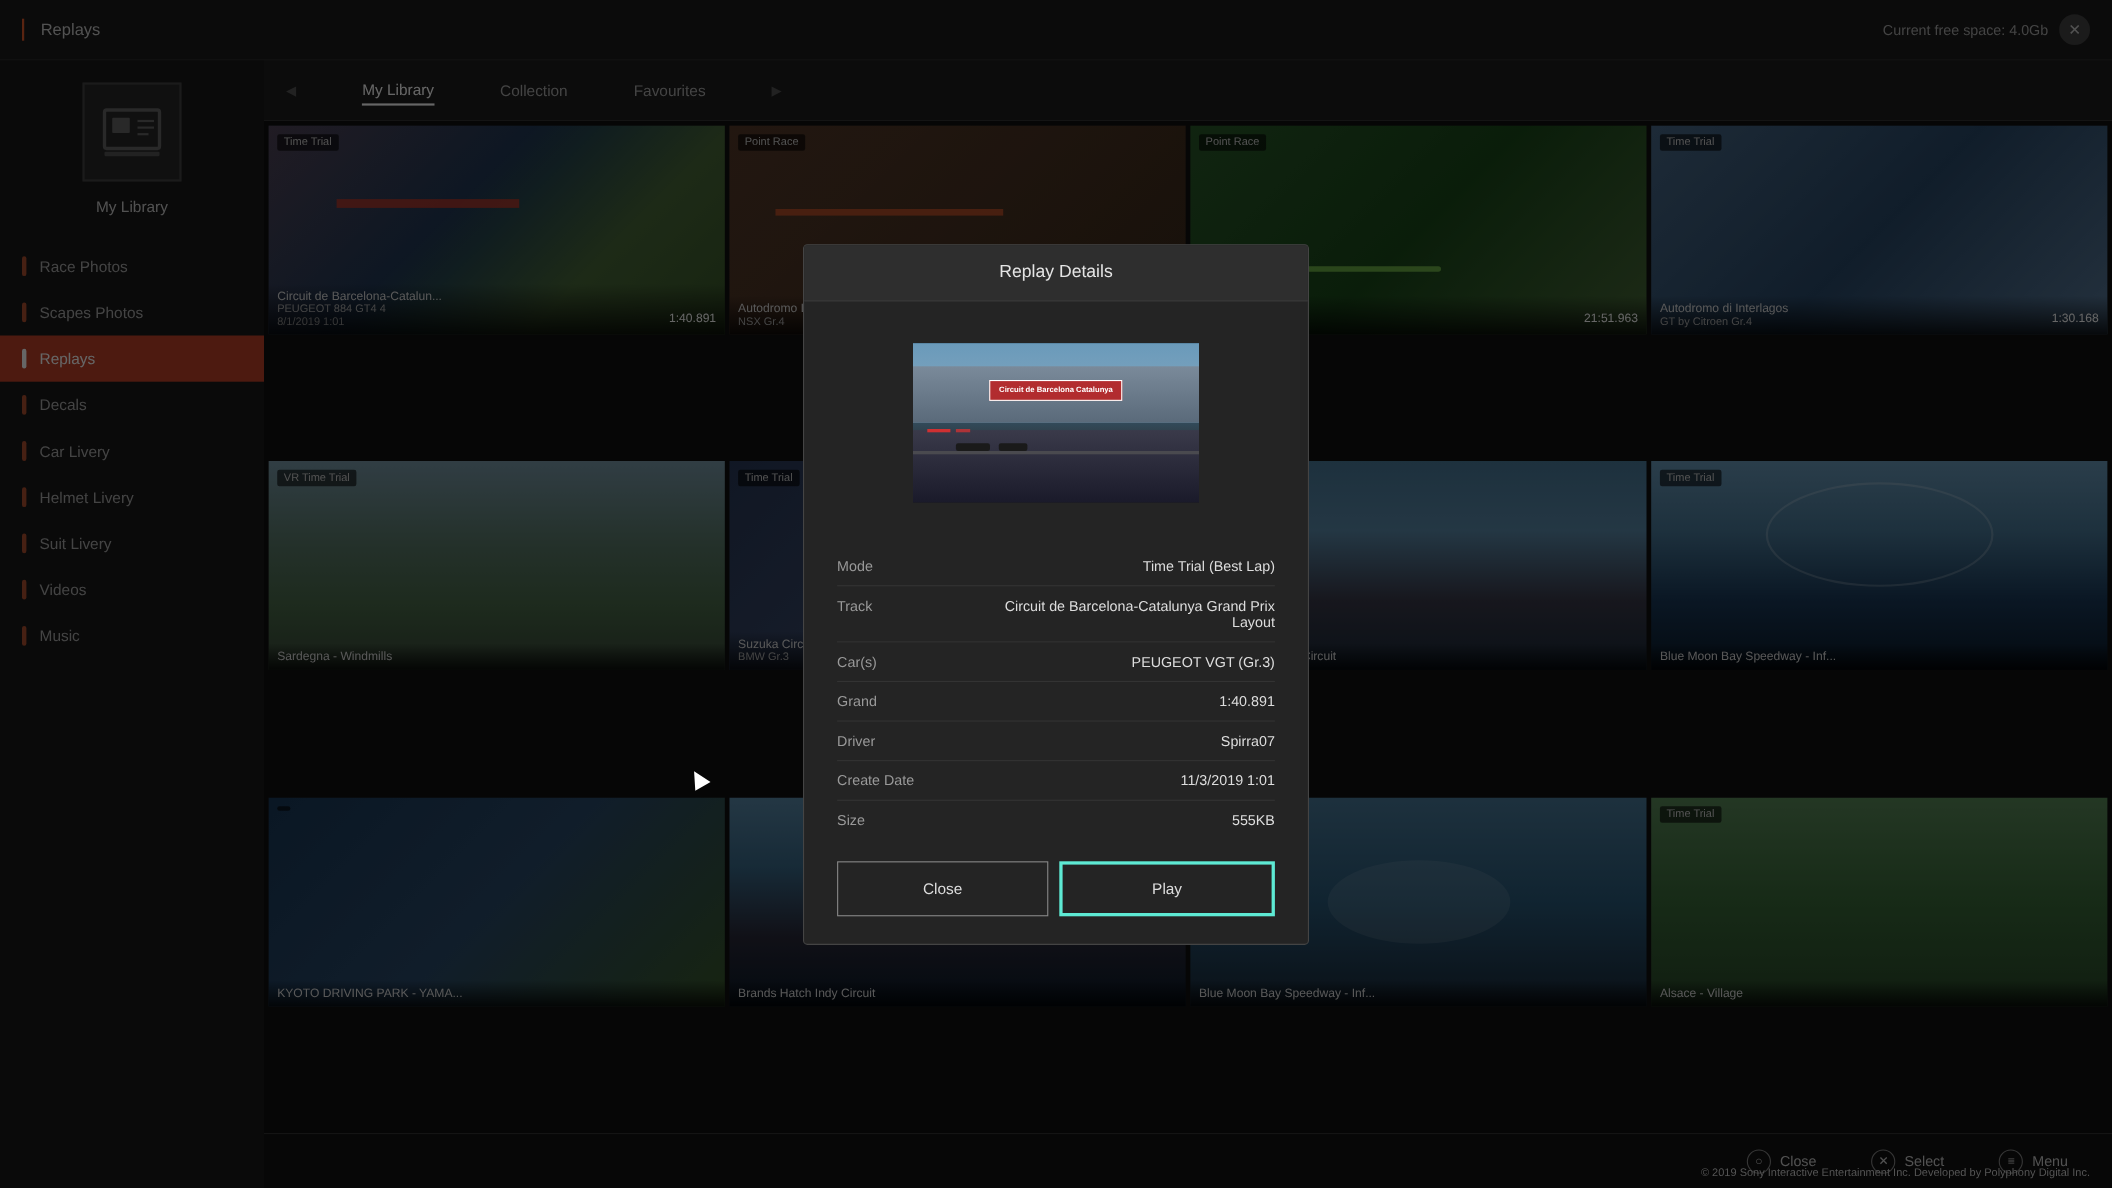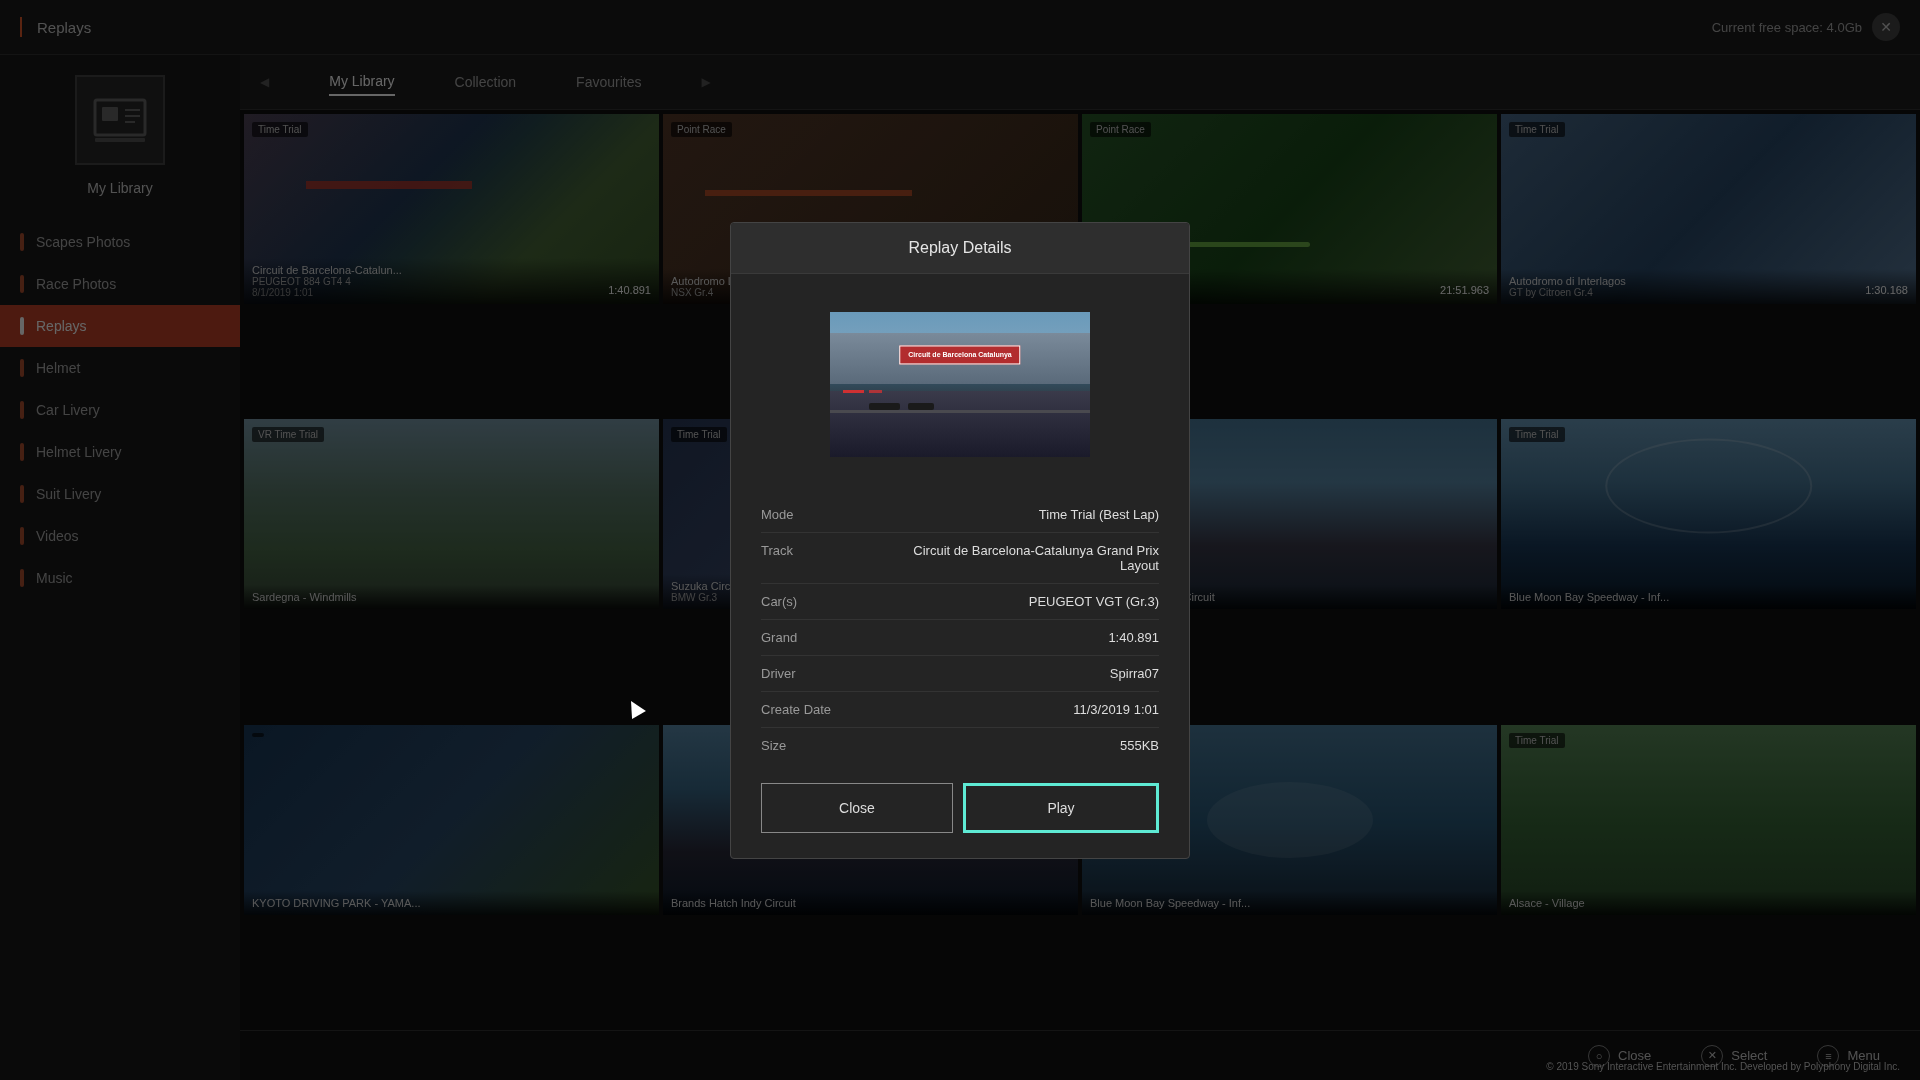--- a/index.html
+++ b/index.html
@@ -451,33 +451,33 @@
       <line x1="35" y1="20" x2="50" y2="20" stroke="#666" stroke-width="2"></line>
       <line x1="35" y1="26" x2="50" y2="26" stroke="#666" stroke-width="2"></line>
       <line x1="35" y1="32" x2="45" y2="32" stroke="#666" stroke-width="2"></line>
       <rect x="5" y="48" width="50" height="4" rx="1" fill="#555"></rect>
     </svg>
   </div>
   <div class="sidebar-library-label">My Library</div>
 
   <div class="sidebar-item">
     <div class="sidebar-item-dot"></div>
+    <span>Race Photos</span>
+  </div>
+  <div class="sidebar-item">
+    <div class="sidebar-item-dot"></div>
     <span>Scapes Photos</span>
   </div>
+  <div class="sidebar-item active">
+    <div class="sidebar-item-dot"></div>
+    <span>Replays</span>
+  </div>
   <div class="sidebar-item">
     <div class="sidebar-item-dot"></div>
-    <span>Race Photos</span>
-  </div>
-  <div class="sidebar-item active">
-    <div class="sidebar-item-dot"></div>
-    <span>Replays</span>
-  </div>
-  <div class="sidebar-item">
-    <div class="sidebar-item-dot"></div>
-    <span>Helmet</span>
+    <span>Decals</span>
   </div>
   <div class="sidebar-item">
     <div class="sidebar-item-dot"></div>
     <span>Car Livery</span>
   </div>
   <div class="sidebar-item">
     <div class="sidebar-item-dot"></div>
     <span>Helmet Livery</span>
   </div>
   <div class="sidebar-item">

